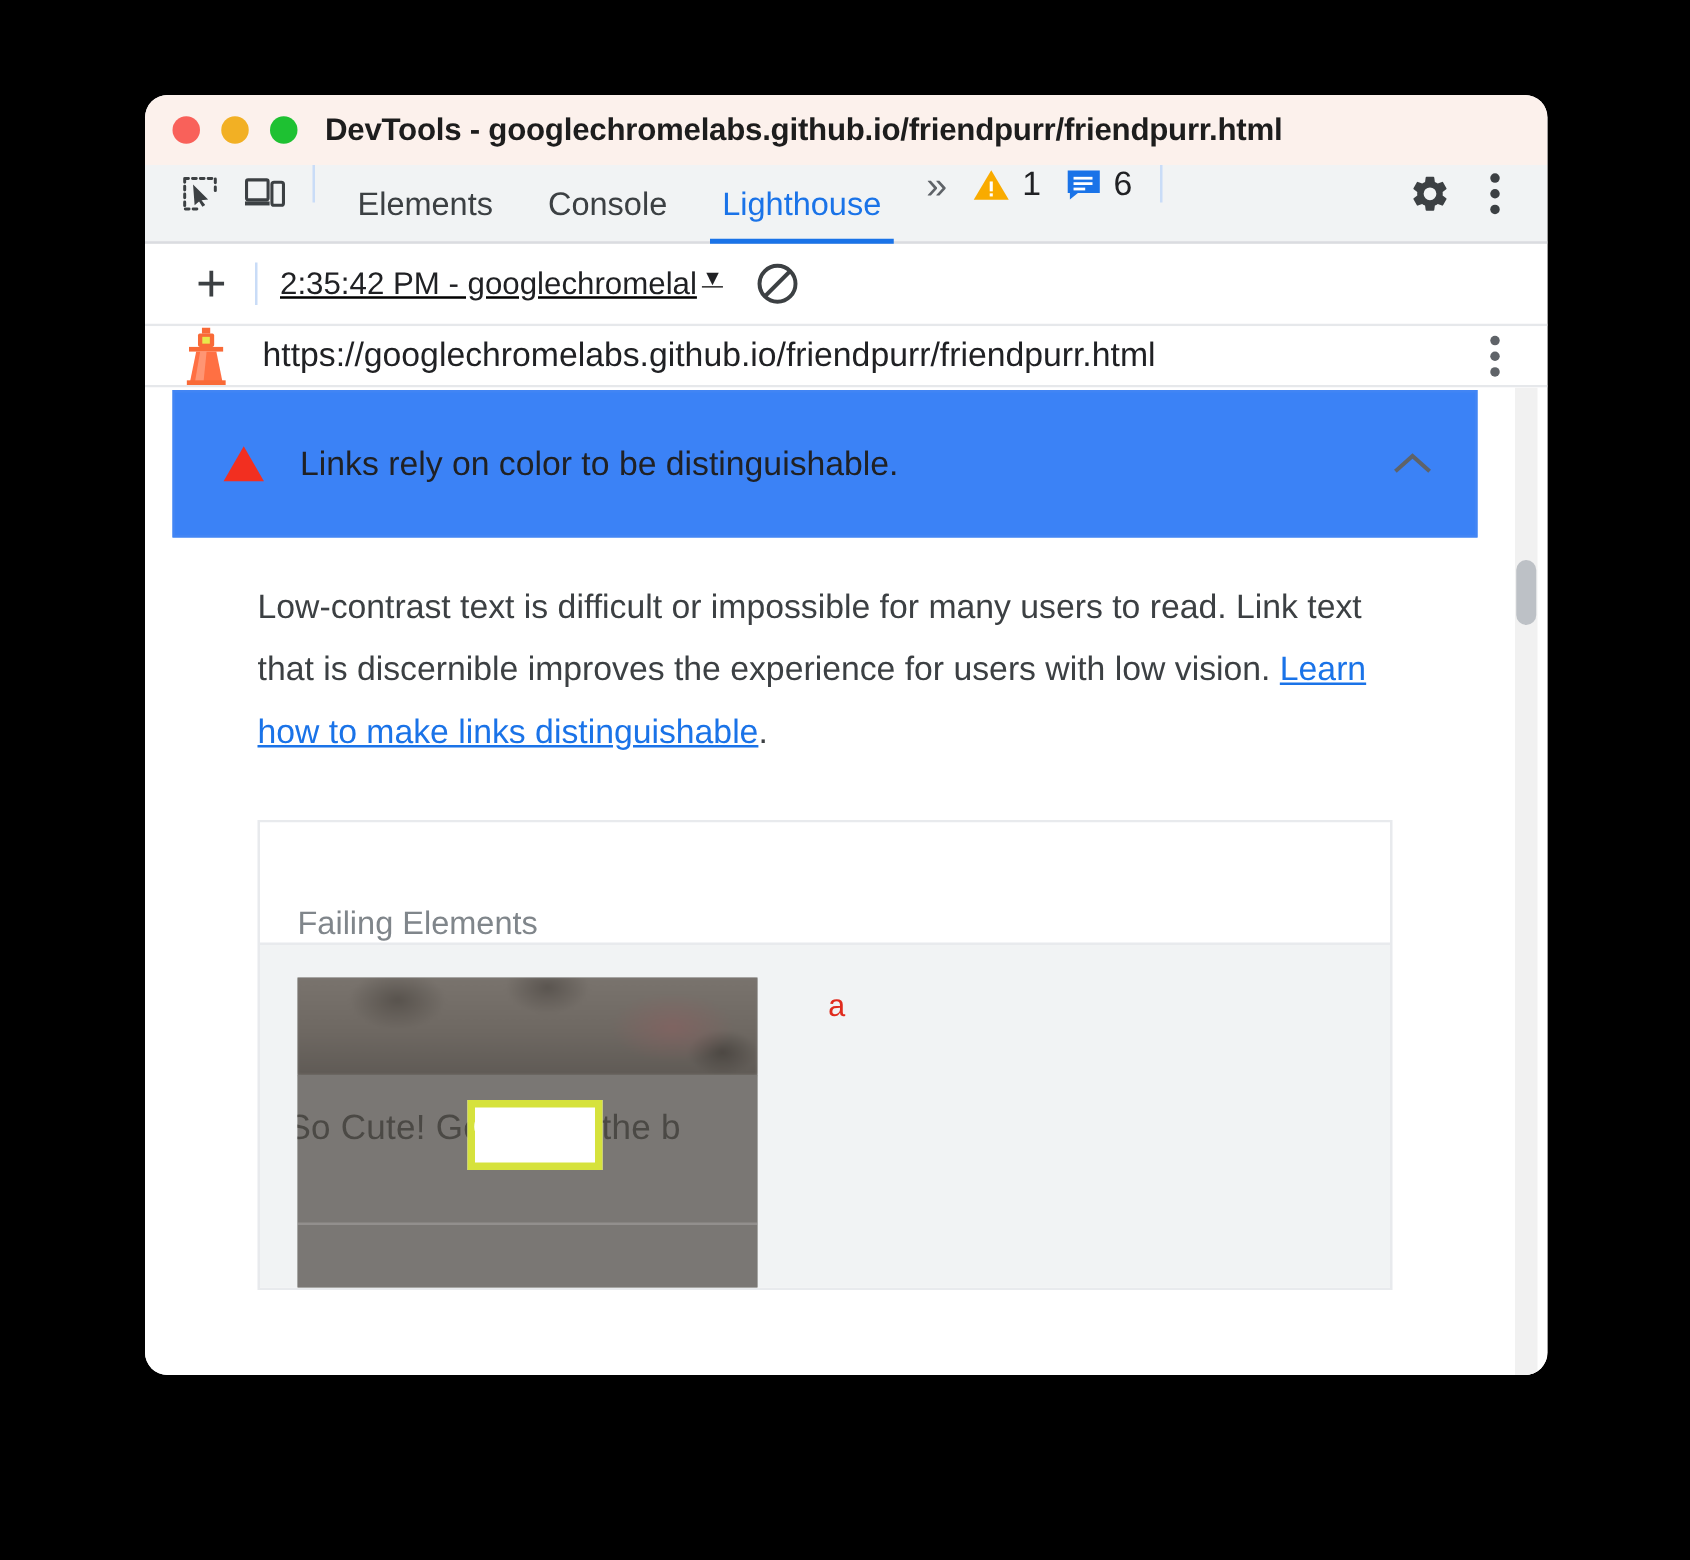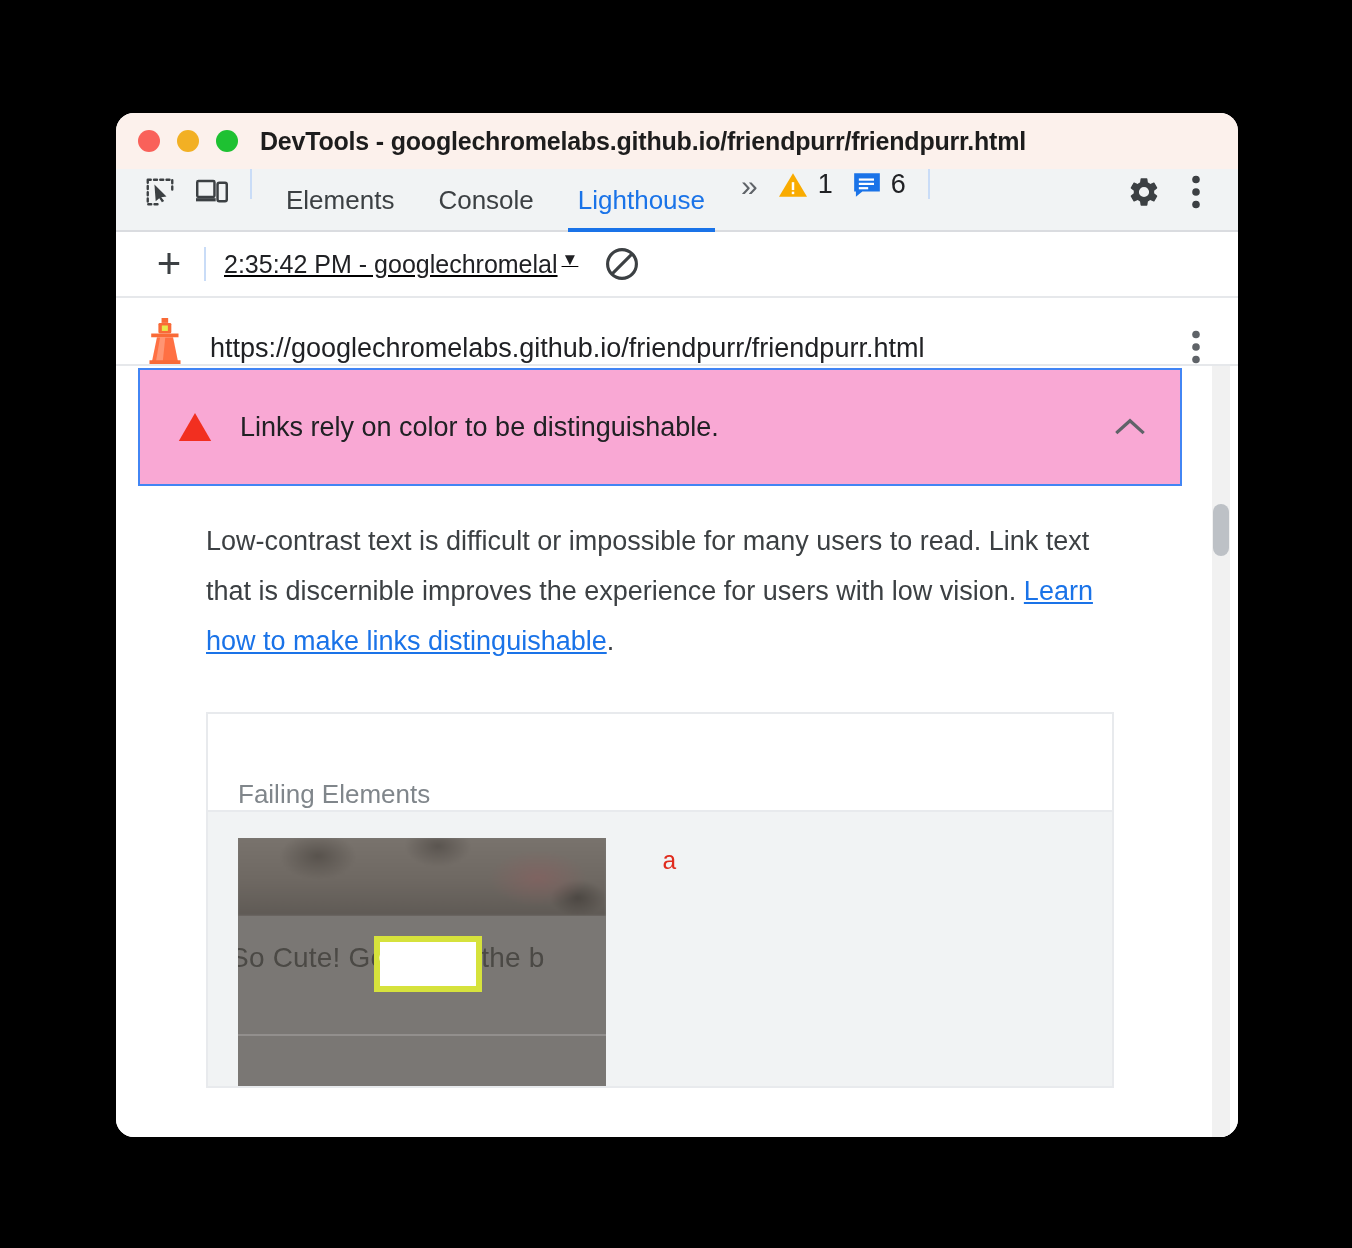--- a/index.html
+++ b/index.html
@@ -23,21 +23,20 @@
   .window {
     position: absolute;
     left: 116px;
     top: 76px;
     width: 1122px;
     height: 1024px;
     border-radius: 18px;
     overflow: hidden;
     background: #ffffff;
     box-shadow: 0 10px 44px rgba(0,0,0,0.55);
-    margin-top: 37px;
   }
 
   
   .titlebar {
     position: relative;
     height: 56px;
     background: #fcf1ec;
     display: flex;
     align-items: center;
     padding-left: 22px;
@@ -138,24 +137,24 @@
     color: #202124;
     max-width: 420px;
     overflow: hidden;
     white-space: nowrap;
   }
   .caret { font-size: 17px; color: #202124; margin-left: 2px; }
   .clear-icon { margin-left: 26px; flex: none; display:flex; align-items:center; }
 
   
   .urlbar {
-    height: 68px;
-    background: #ffffff;
-    display: flex;
-    align-items: flex-end;
+    height: 49px;
+    background: #ffffff;
+    display: flex;
+    align-items: center;
     padding: 0 22px 0 26px;
     border-bottom: 2px solid #e6e8eb;
   }
   .lh-logo { width: 46px; flex: none; display:flex; align-items:center; justify-content:center; }
   .url-text {
     margin-left: 22px;
     font-size: 27px;
     color: #202124;
     white-space: nowrap;
     flex: 1 1 auto;
@@ -172,21 +171,21 @@
   .report-scrollport {
     position: absolute;
     inset: 0 34px 0 0;
     padding: 0;
   }
 
   
   .audit-box {
     margin: 2px 22px 0 22px;
     border: 2px solid #4285f4;
-    background: #f9a8d4;
+    background: #3b82f6;
     height: 118px;
     display: flex;
     align-items: center;
     padding: 0 30px 0 36px;
   }
   .tri-wrap { width: 38px; flex: none; display:flex; align-items:center; justify-content:center; }
   .audit-title {
     margin-left: 26px;
     font-size: 27px;
     color: #202124;

